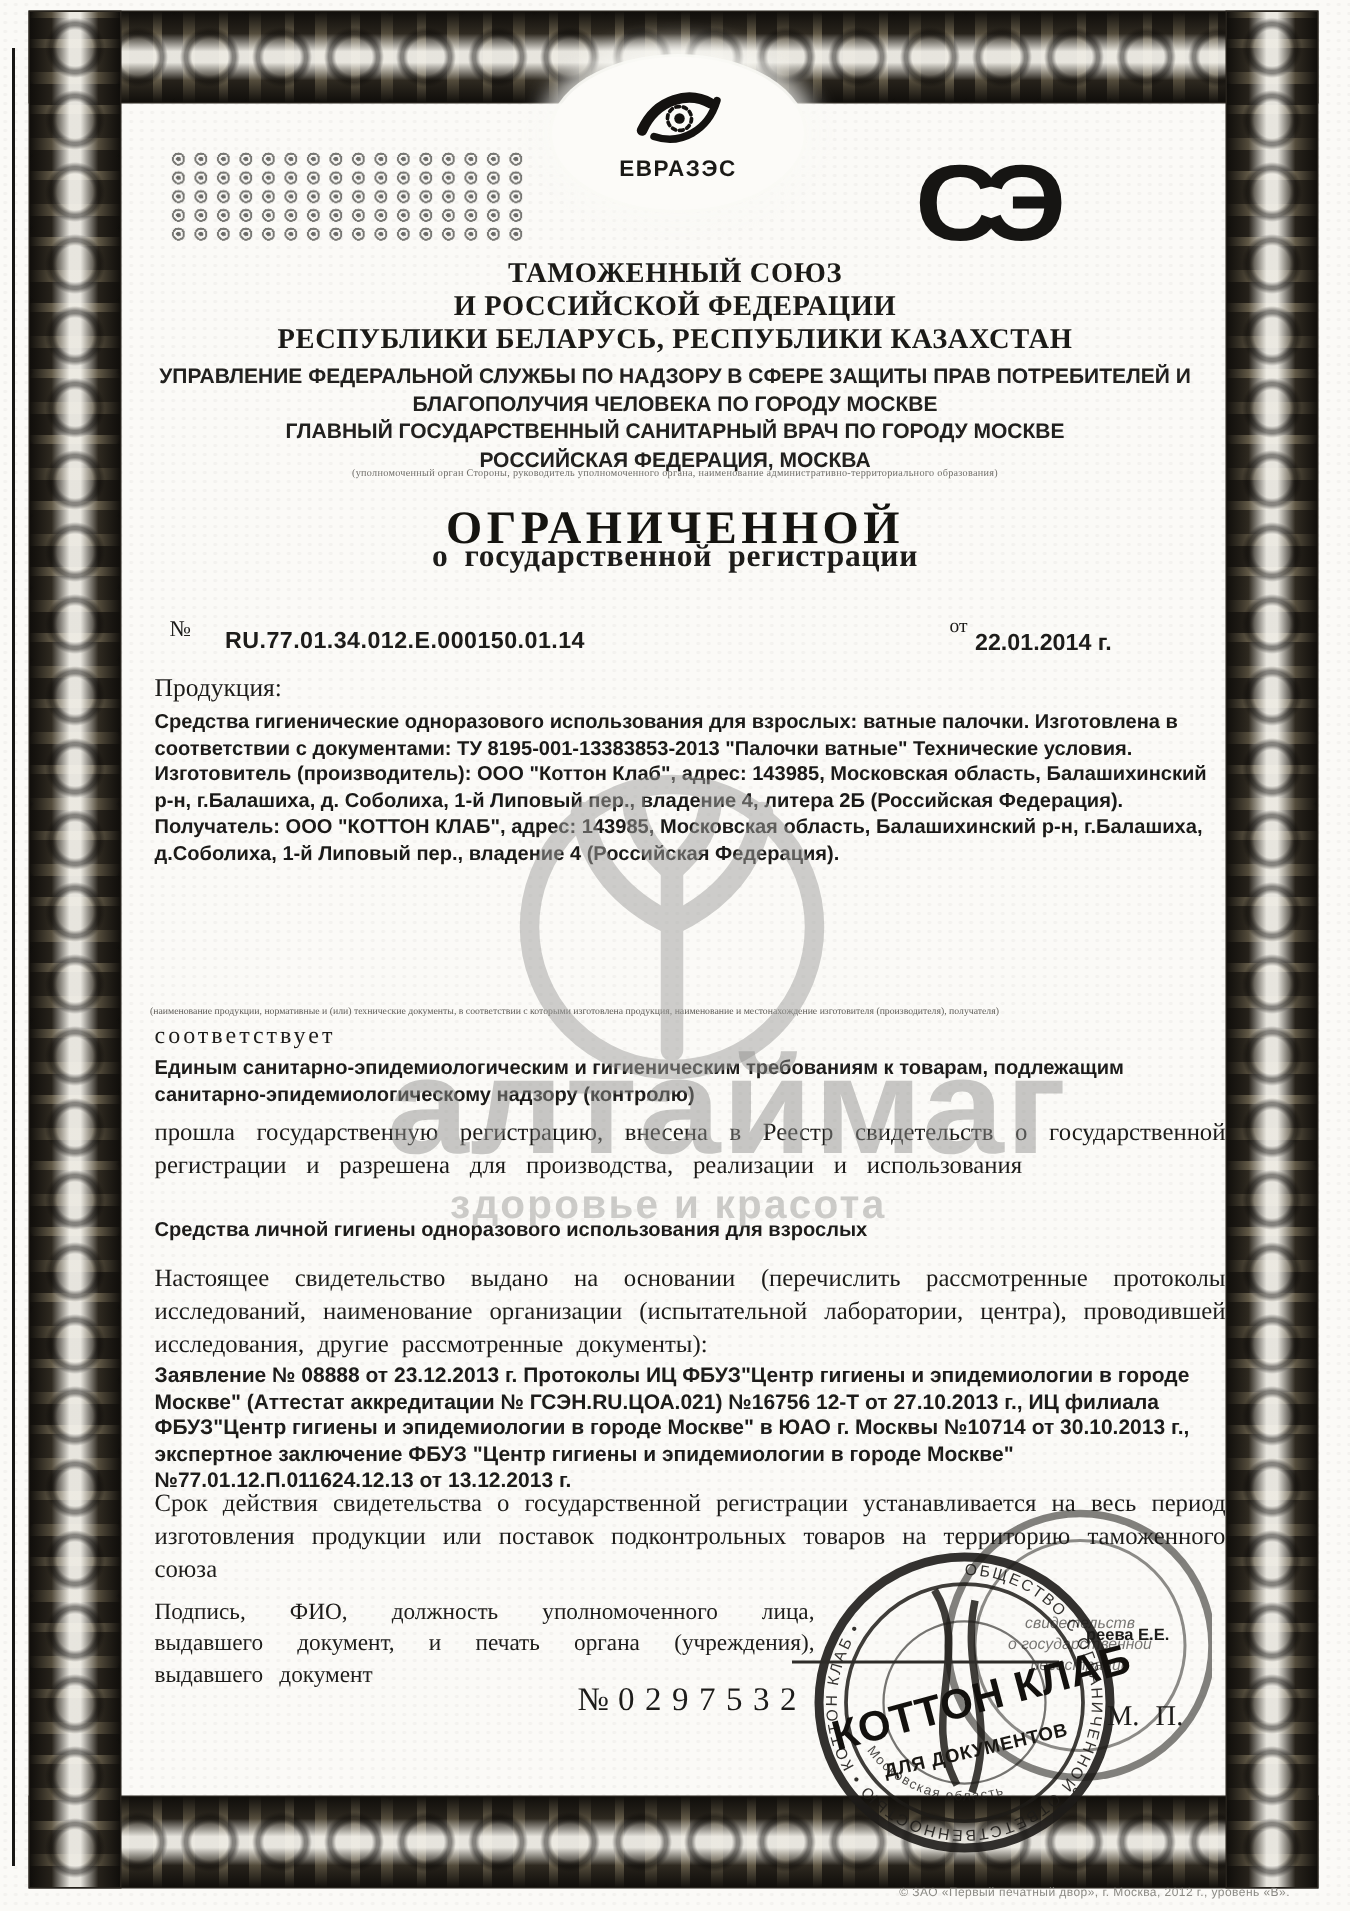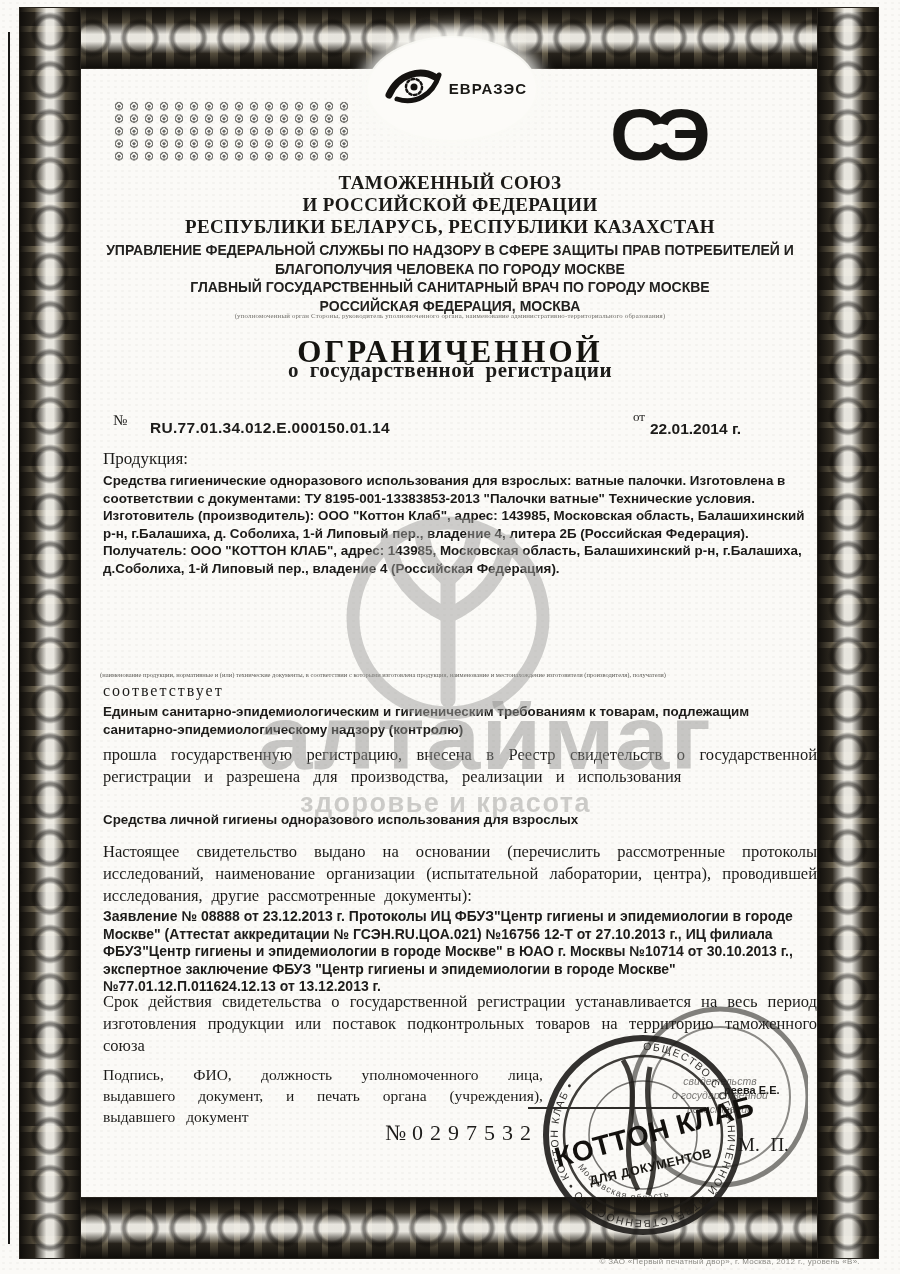--- a/index.html
+++ b/index.html
@@ -29,21 +29,21 @@
     background-size:60px 48px, auto, auto;}
   .band.left{left:20px;}
   .band.right{left:818px;}
 
   .abs{position:absolute;}
   .center{text-align:center;}
 
   
   .emblem{left:368px;top:38px;width:168px;height:102px;z-index:3;background:#fcfbf8;
           border-radius:50%;box-shadow:0 0 0 2px rgba(250,249,245,0.9), 0 0 14px 10px rgba(250,249,245,0.75);
-          display:flex;flex-direction:row;align-items:center;justify-content:center;}
+          display:flex;flex-direction:column;align-items:center;justify-content:center;}
   .emblem-label{font-family:"Liberation Sans",sans-serif;font-weight:700;font-size:15px;letter-spacing:1px;color:#1a1916;margin-top:-2px;}
 
   .sec-grid{left:112px;top:100px;width:242px;height:62px;z-index:2;opacity:.75;
     background-image:
       radial-gradient(circle 1.6px at 7px 6px, #3a3a38 95%, transparent),
       radial-gradient(circle at 7px 6px, transparent 0 3px, #4a4a46 3px 4.3px, transparent 4.4px);
     background-size:15px 12.5px;}
 
   .se-mark{left:610px;top:96px;width:150px;z-index:2;font-family:"Liberation Sans",sans-serif;
            font-weight:900;font-size:78px;letter-spacing:-10px;color:#161513;line-height:1;transform:scaleY(0.92);}

